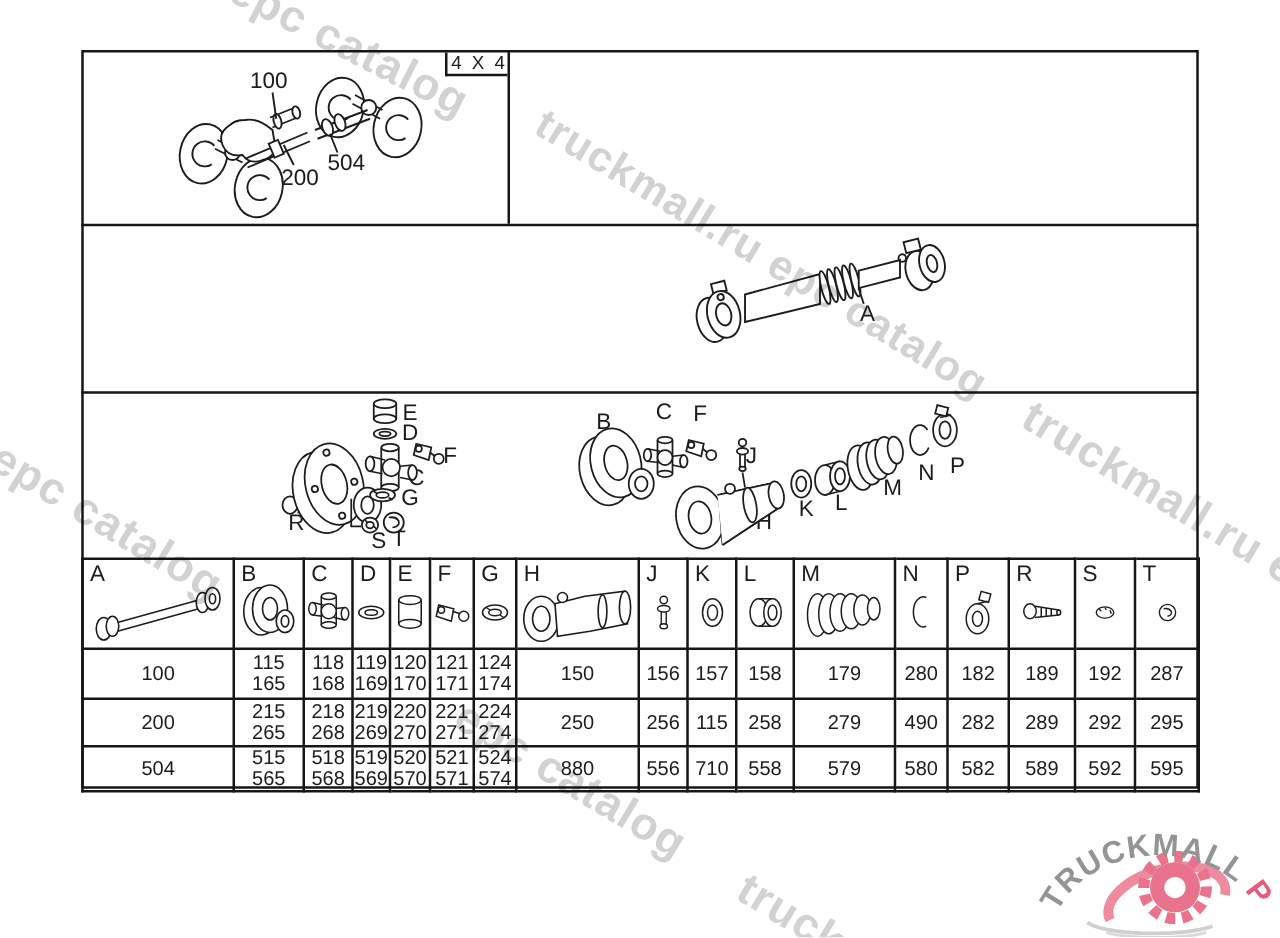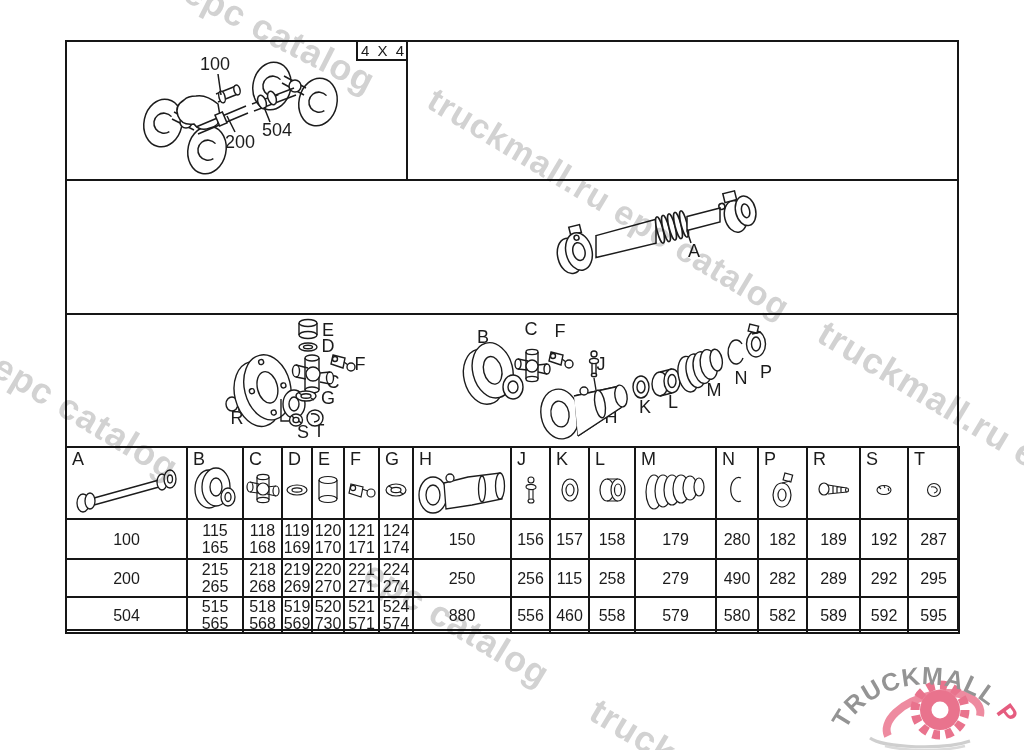--- a/index.html
+++ b/index.html
@@ -451,28 +451,28 @@
         </tr>
         <tr class="r3">
           <td>504</td>
           <td>515
 565</td>
           <td>518
 568</td>
           <td>519
 569</td>
           <td>520
-730</td>
+570</td>
           <td>521
 571</td>
           <td>524
 574</td>
           <td>880</td>
           <td>556</td>
-          <td>460</td>
+          <td>710</td>
           <td>558</td>
           <td>579</td>
           <td>580</td>
           <td>582</td>
           <td>589</td>
           <td>592</td>
           <td>595</td>
         </tr>
       </tbody>
   </table>

